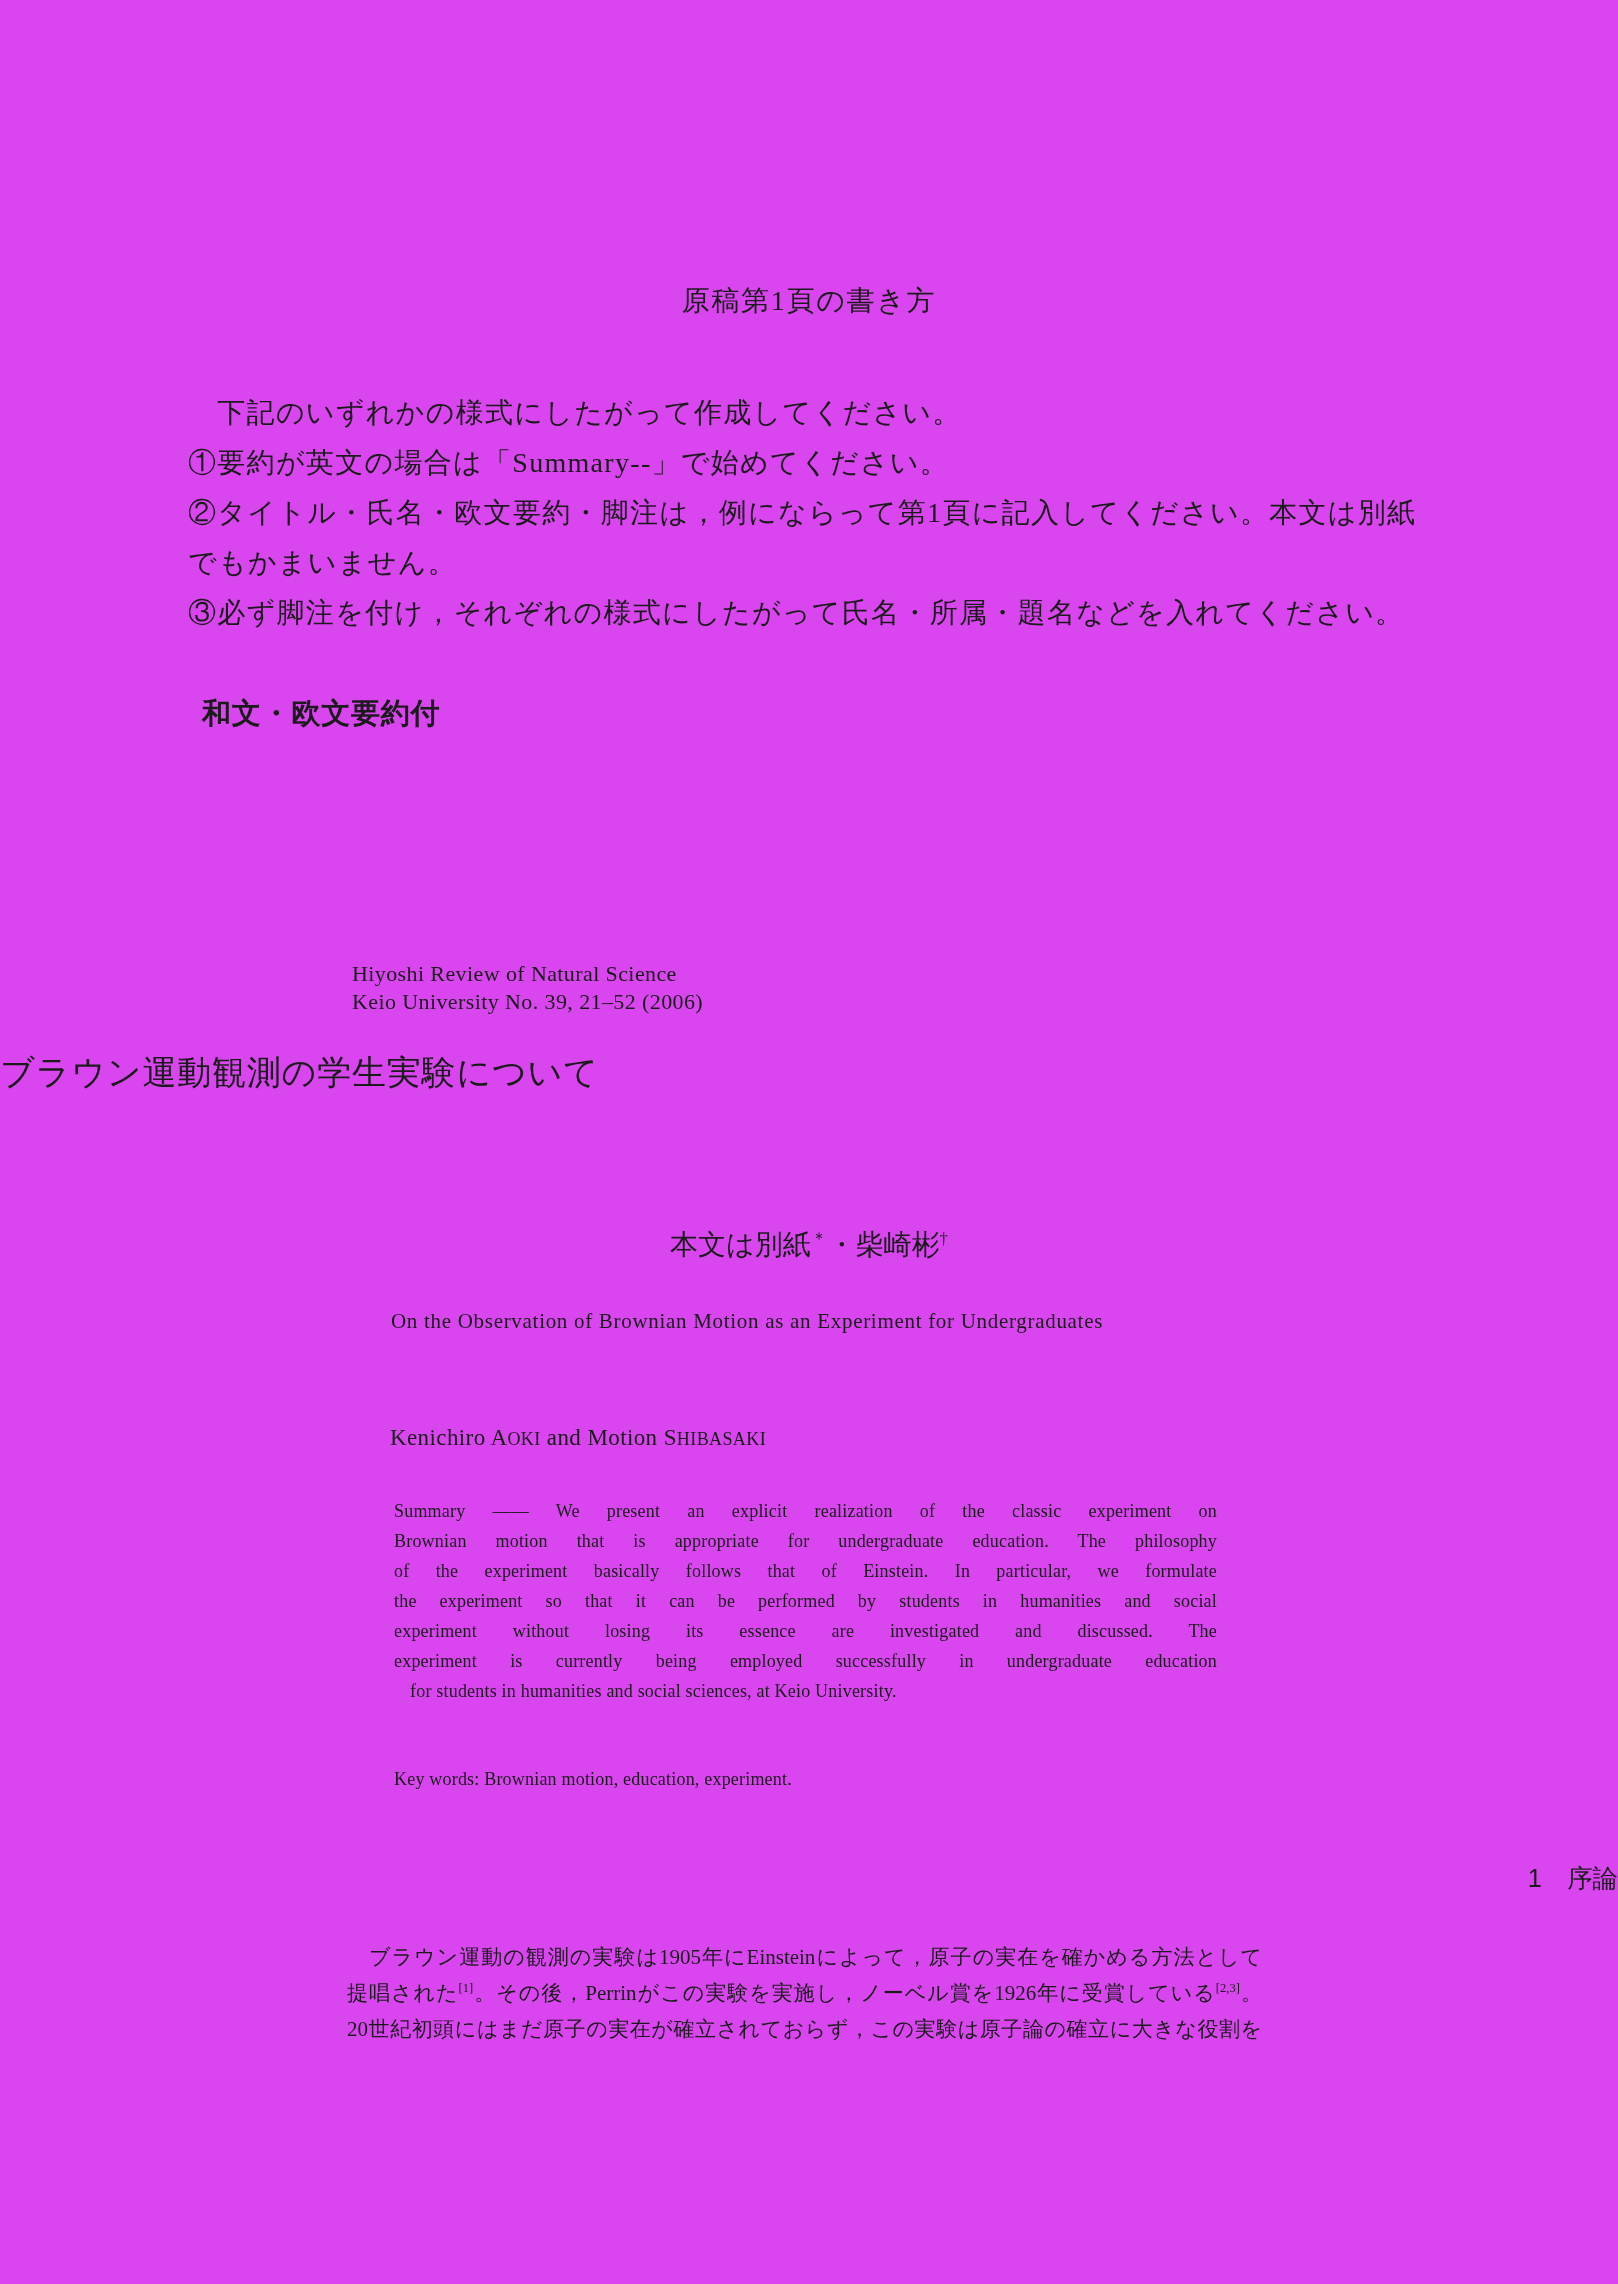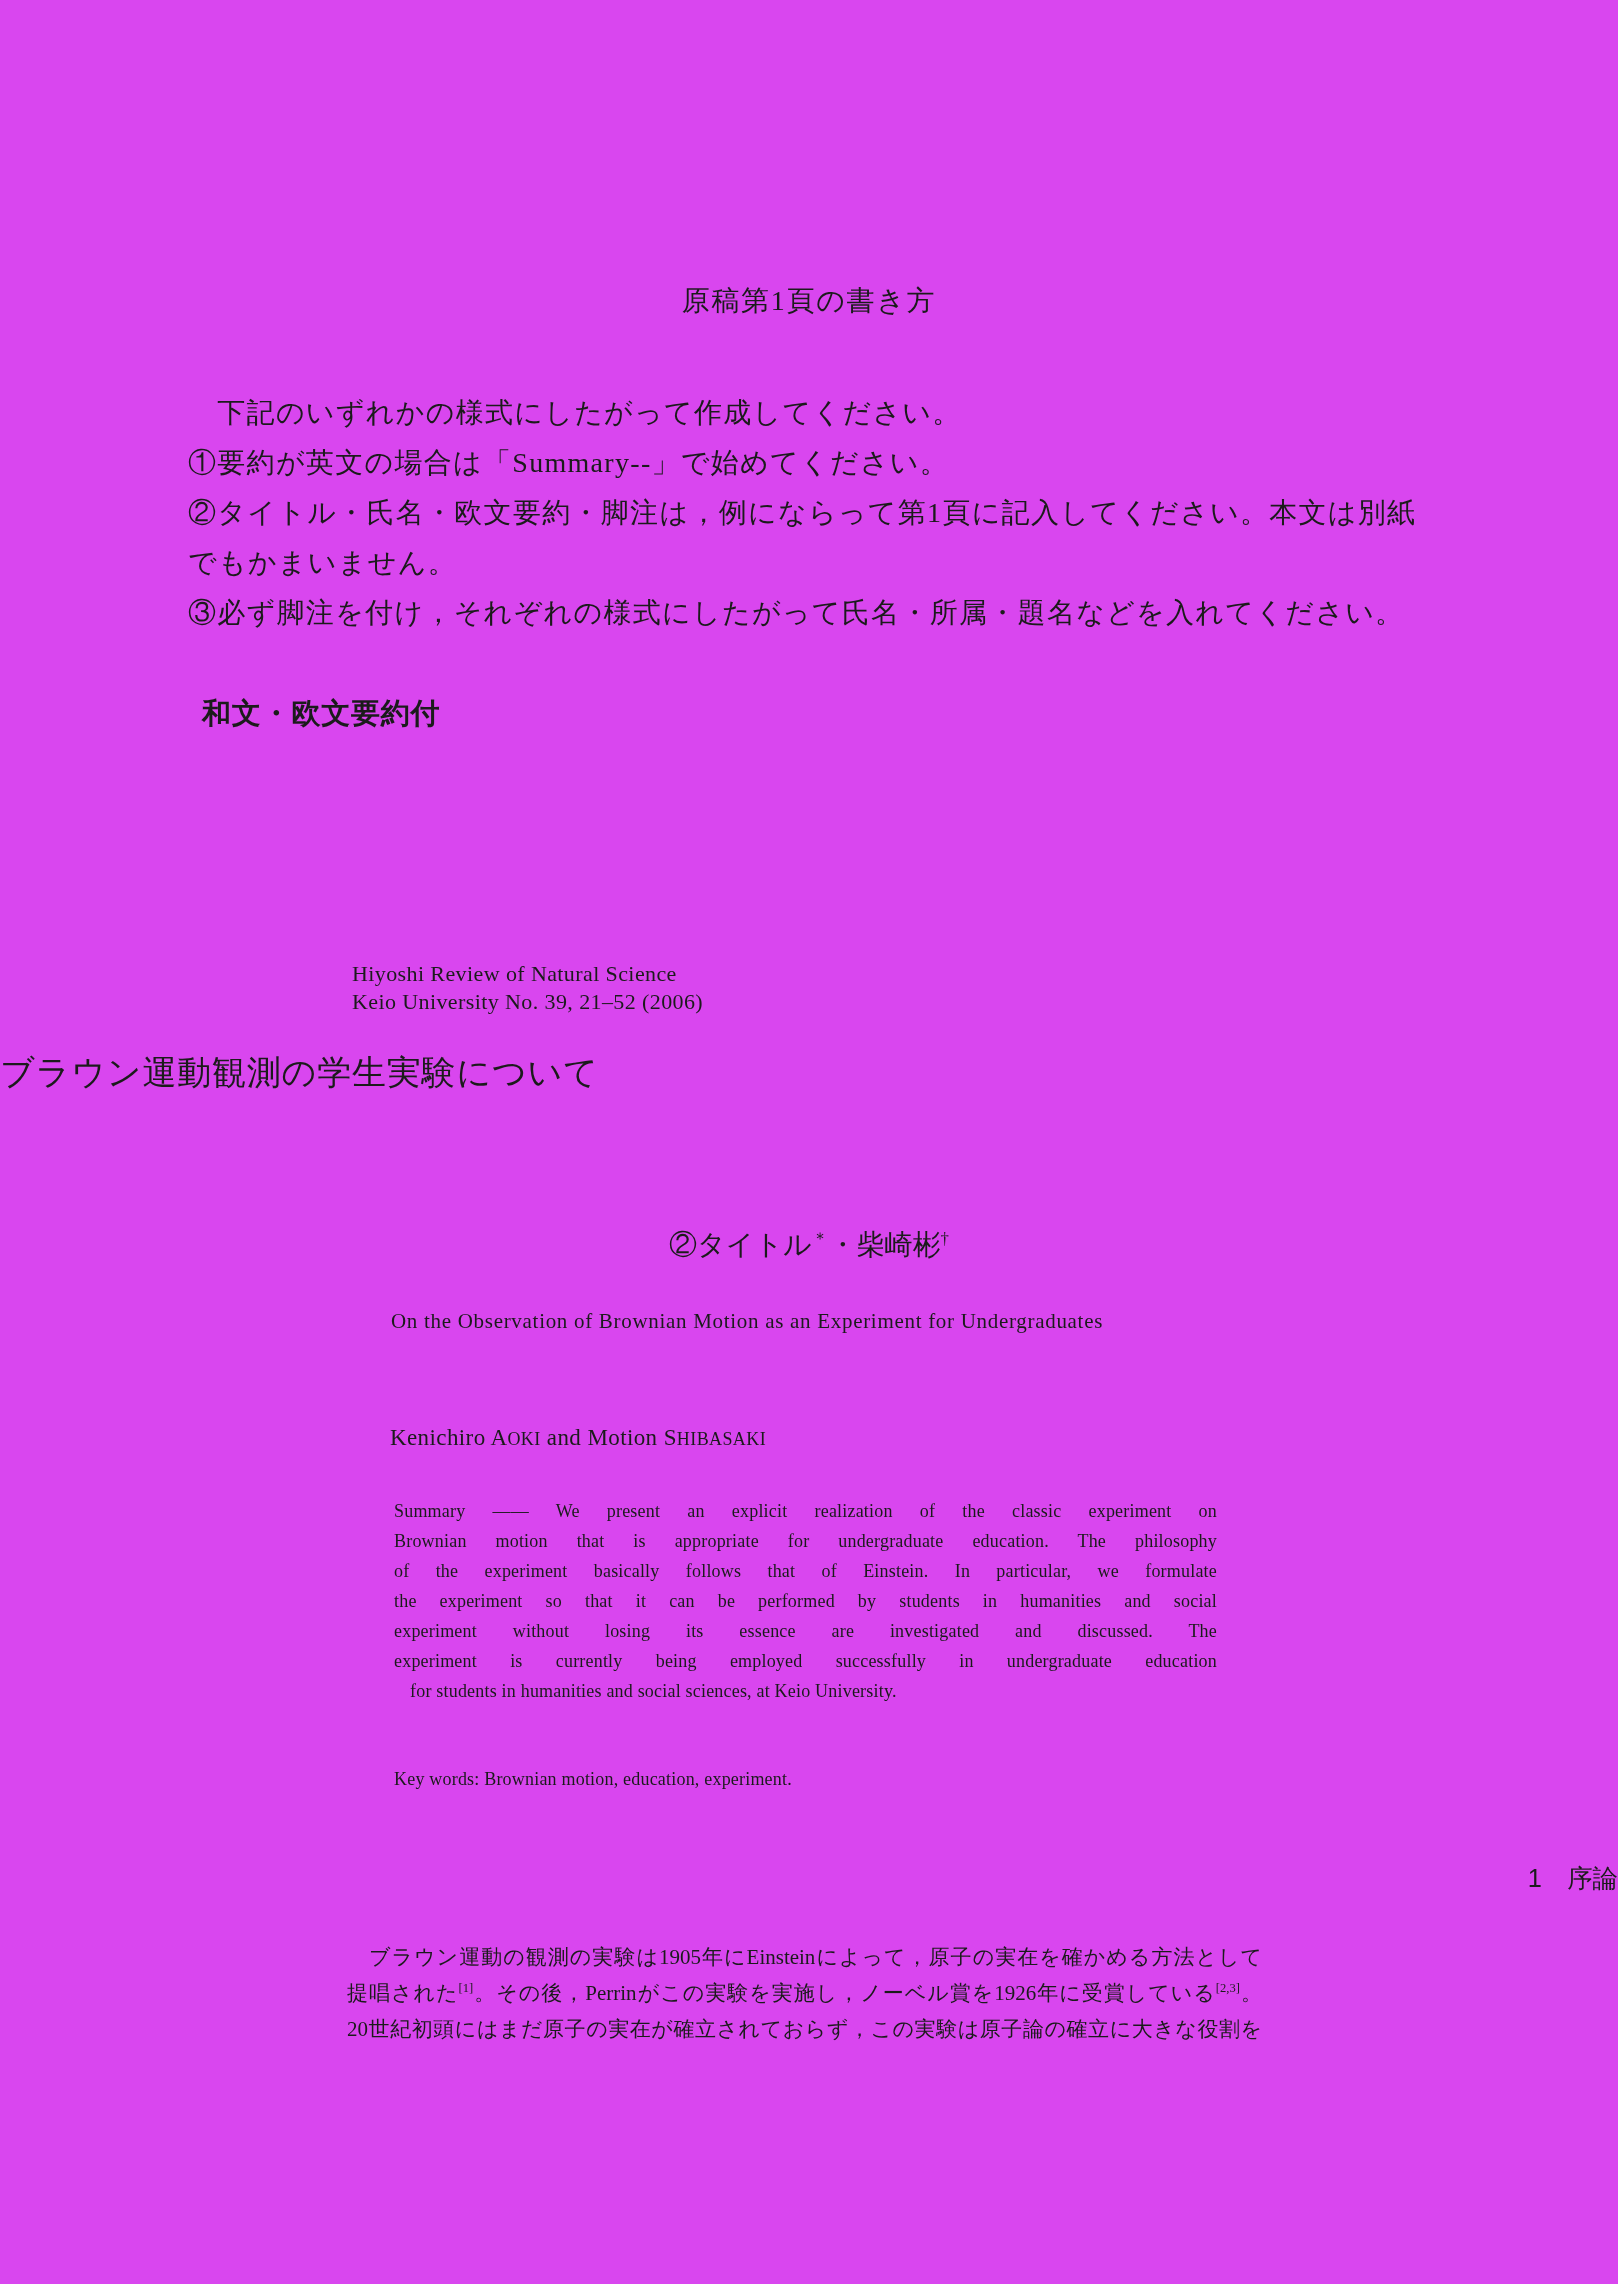--- a/index.html
+++ b/index.html
@@ -141,21 +141,21 @@
 
   <div class="style-label">和文・欧文要約付</div>
 
   <div class="journal">
     <div>Hiyoshi Review of Natural Science</div>
     <div>Keio University No. 39, 21–52 (2006)</div>
   </div>
 
   <div class="title-ja">ブラウン運動観測の学生実験について</div>
 
-  <div class="authors-ja"><span>②タイトル</span><span class="author-mark">＊</span><span>・</span><span>柴崎彬</span><span class="author-mark">†</span></div>
+  <div class="authors-ja"><span>本文は別紙</span><span class="author-mark">＊</span><span>・</span><span>柴崎彬</span><span class="author-mark">†</span></div>
 
   <div class="title-en">On the Observation of Brownian Motion as an Experiment for Undergraduates</div>
 
   <div class="authors-en"><span>Kenichiro A</span><span class="smallcaps">OKI</span><span> and Motion S</span><span class="smallcaps">HIBASAKI</span></div>
 
   <div class="summary">
     <div class="jline">Summary —— We present an explicit realization of the classic experiment on</div>
     <div class="jline">Brownian motion that is appropriate for undergraduate education. The philosophy</div>
     <div class="jline">of the experiment basically follows that of Einstein. In particular, we formulate</div>
     <div class="jline">the experiment so that it can be performed by students in humanities and social</div>

